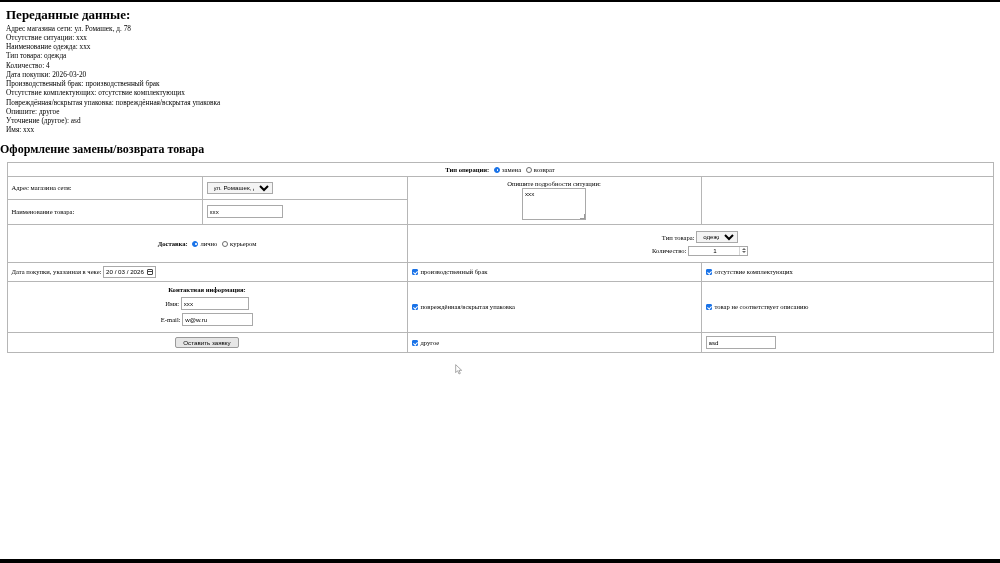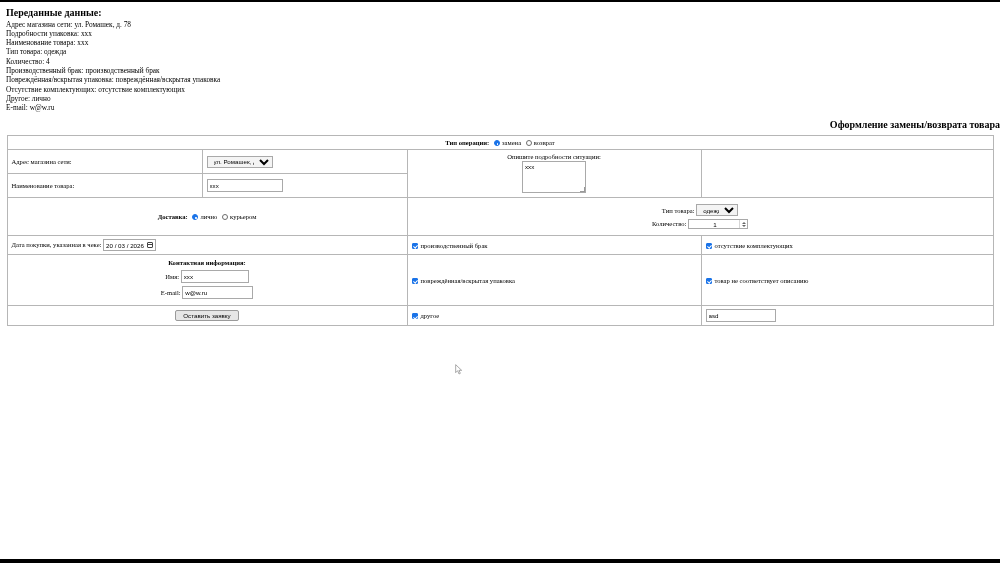--- a/index.html
+++ b/index.html
@@ -26,29 +26,29 @@
     overflow: hidden;
   }
   .summary {
     padding: 5px 6px 0 6px;
     font-size: 7.3px;
     line-height: 1.27;
     color: #000;
   }
   .summary .title {
     font-weight: bold;
-    font-size: 10px;
+    font-size: 13px;
   }
   .summary .line {
     white-space: nowrap;
   }
   .form-title {
-    text-align: right;
+    text-align: left;
     font-weight: bold;
-    font-size: 10px;
+    font-size: 12px;
     margin: 7px 0 5px 0;
     color: #000;
   }
   table.main {
     border-collapse: collapse;
     width: 986px;
     margin: 0 auto;
     table-layout: fixed;
   }
   table.main td {
@@ -249,29 +249,31 @@
   }
 </style>
 </head>
 <body>
 
 <div class="page">
 
   <div class="summary">
     <div class="title line">Переданные данные:</div>
     <div class="line">Адрес магазина сети: ул. Ромашек, д. 78</div>
-    <div class="line">Подробности упаковка: xxx</div>
-    <div class="line">Наименование товара: xxx</div>
+    <div class="line">Отсутствие ситуации: xxx</div>
+    <div class="line">Наименование одежда: xxx</div>
     <div class="line">Тип товара: одежда</div>
     <div class="line">Количество: 4</div>
+    <div class="line">Дата покупки: 2026-03-20</div>
     <div class="line">Производственный брак: производственный брак</div>
+    <div class="line">Отсутствие комплектующих: отсутствие комплектующих</div>
     <div class="line">Повреждённая/вскрытая упаковка: повреждённая/вскрытая упаковка</div>
-    <div class="line">Отсутствие комплектующих: отсутствие комплектующих</div>
-    <div class="line">Другое: лично</div>
-    <div class="line">E-mail: w@w.ru</div>
+    <div class="line">Опишите: другое</div>
+    <div class="line">Уточнение (другое): asd</div>
+    <div class="line">Имя: xxx</div>
   </div>
 
   <div class="form-title">Оформление замены/возврата товара</div>
 
   <table class="main">
     <colgroup>
       <col style="width:195px">
       <col style="width:205px">
       <col style="width:294px">
       <col style="width:292px">

